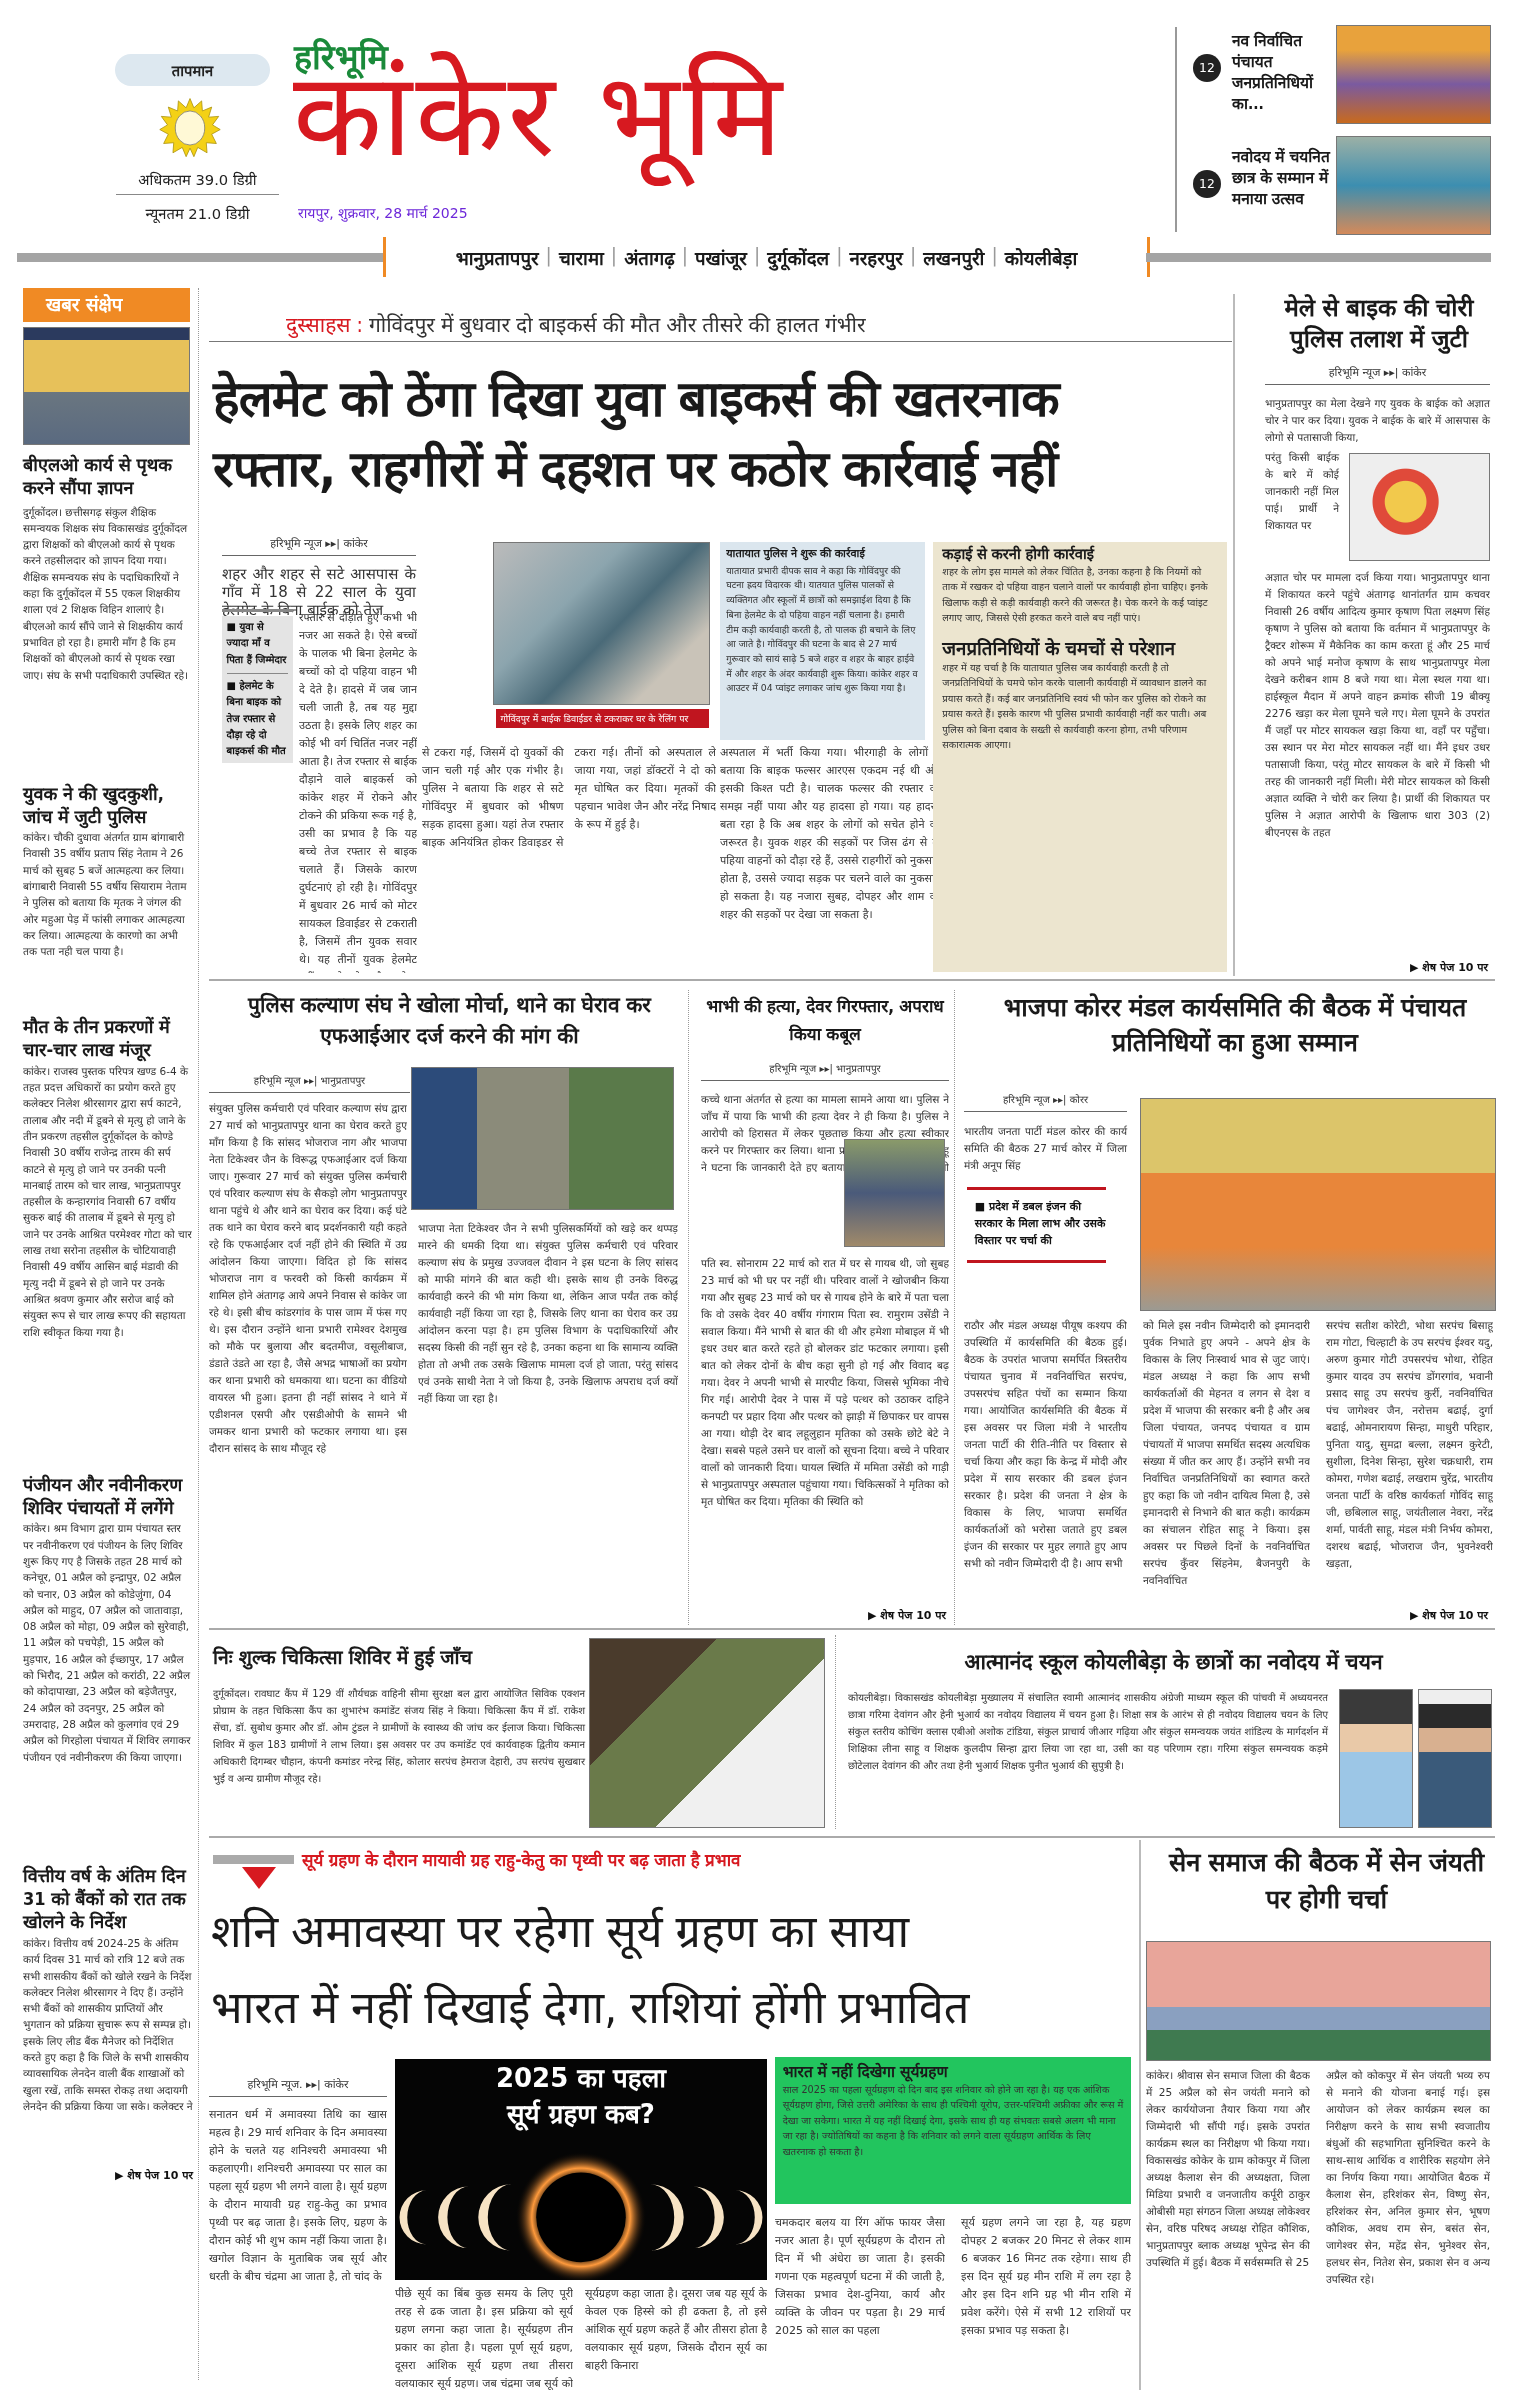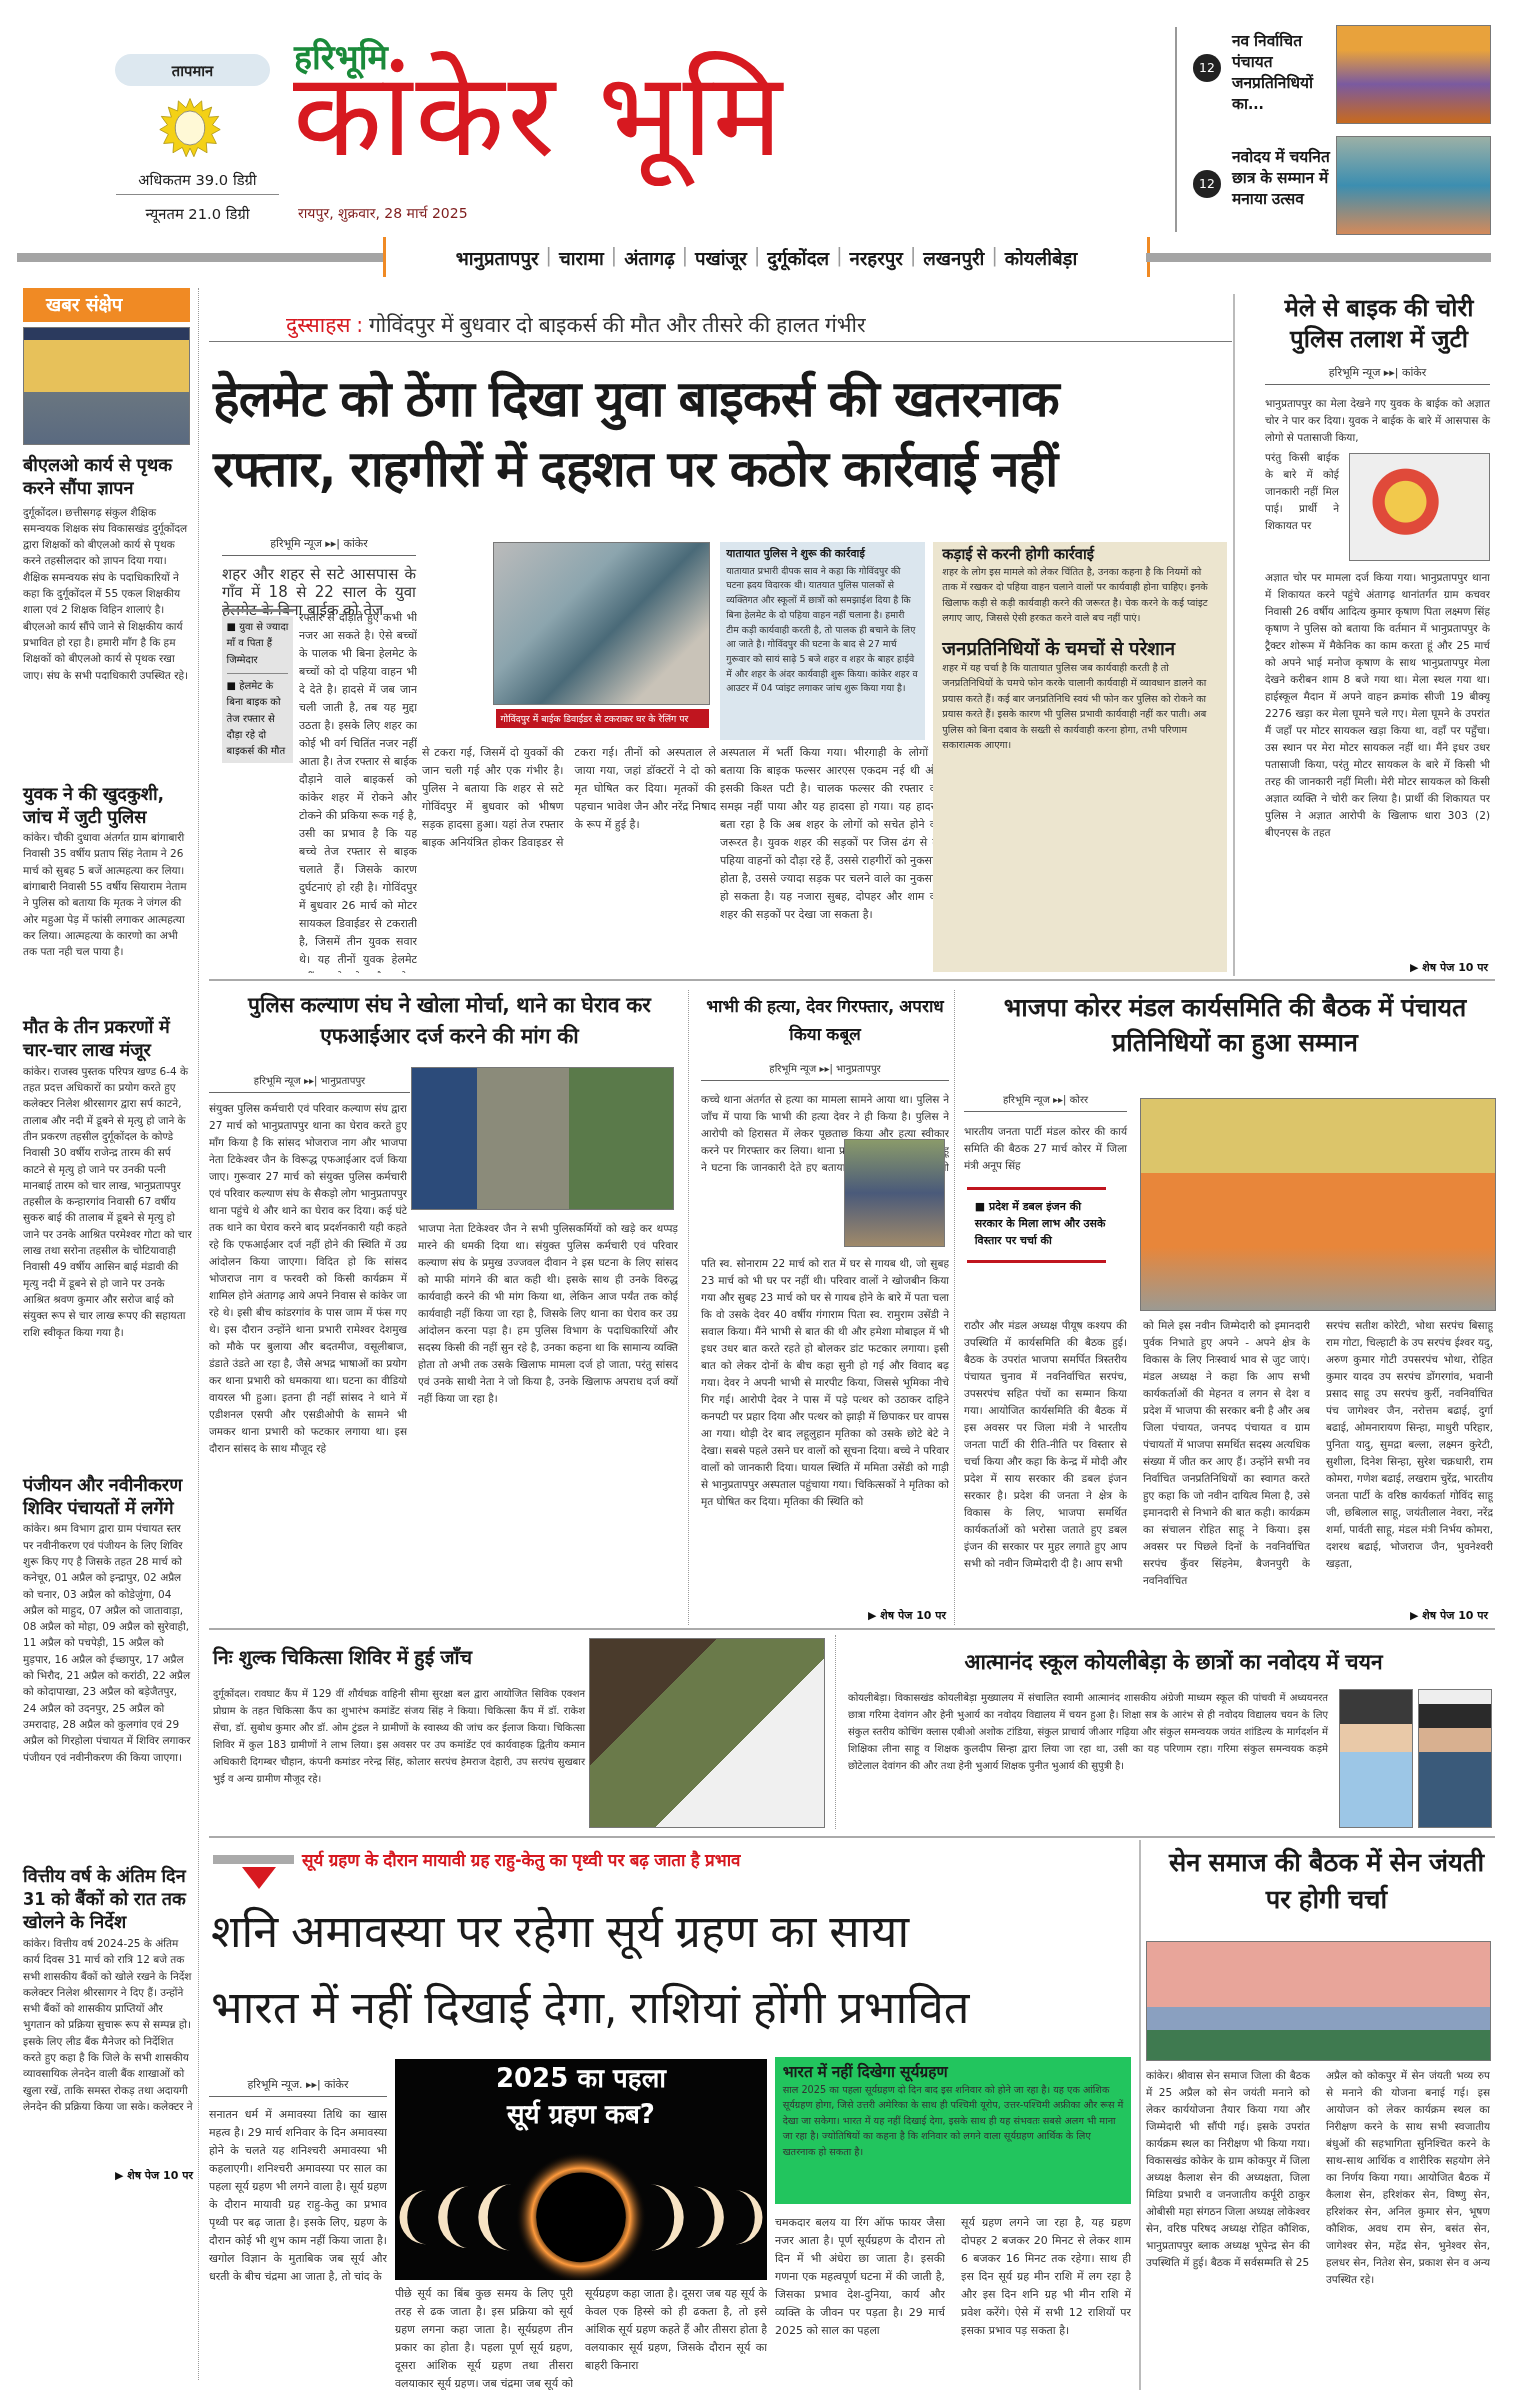--- a/index.html
+++ b/index.html
@@ -8,38 +8,38 @@
 .body-text{font-size:12px;line-height:19.4px;text-align:justify;color:#333}
 .small-text{font-size:11px;line-height:17px;color:#333}
 .hd{font-family:"DejaVu Sans Condensed","DejaVu Sans",sans-serif;font-weight:bold;color:#1a1a1a}
 .byline{font-size:12.4px;color:#333;padding-bottom:4.6px;border-bottom:1.5px solid #666;text-align:center}
 .photo{background:linear-gradient(135deg,#8a8f7a,#c9b88e 40%,#6f6a5d 70%,#a59a85);border:0.8px solid #777}
 .vsep{position:absolute;width:1.5px;background:#bbb}
 .hsep{position:absolute;height:1.5px;background:#aaa}
 .dotsep{position:absolute;width:0;border-left:1.5px dotted #999}
 .cont{font-weight:bold;font-size:11px;color:#111}
 .pill{background:#dde8f0;border-radius:17px;text-align:center;font-weight:bold;font-size:14.7px;color:#222;padding:6.2px 0}
-.bullet-box{background:#e4e4e4;font-weight:normal;font-size:13px;line-height:20px;color:#111;padding:6.2px 7.7px}
+.bullet-box{background:#e4e4e4;font-weight:bold;font-size:13px;line-height:20px;color:#111;padding:6.2px 7.7px}
 </style>
 </head>
 <body>
 
 <div class="abs pill" style="left:115px;top:54px;width:155px">तापमान</div>
 <div class="abs" style="left:159px;top:97px;width:62px;height:62px">
   <svg width="62" height="62" viewBox="0 0 80 80">
       <polygon points="40,2 45,14 55,5 56,18 68,13 64,26 77,25 69,36 79,42 68,48 74,60 61,59 62,72 50,65 45,77 40,66 35,77 30,65 18,72 19,59 6,60 12,48 1,42 11,36 3,25 16,26 12,13 24,18 25,5 35,14" fill="#f4d116" stroke="#a8900a" stroke-width="1"></polygon>
       <ellipse cx="40" cy="40" rx="19" ry="22" fill="#fff9d6" stroke="#777" stroke-width="1"></ellipse>
     </svg>
 </div>
 <div class="abs" style="left:116px;top:169px;width:163px;text-align:center;font-size:14.7px;color:#222;padding-bottom:4.6px;border-bottom:1.5px solid #888">अधिकतम 39.0 डिग्री</div>
 <div class="abs" style="left:116px;top:203px;width:163px;text-align:center;font-size:14.7px;color:#222">न्यूनतम 21.0 डिग्री</div>
 
 <div class="abs" style="left:294px;top:33px;font-size:34px;font-weight:bold;color:#1a8a3a;font-family:'DejaVu Sans',sans-serif">हरिभूमि</div>
 <div class="abs" style="left:293px;top:37px;font-size:116px;line-height:155px;color:#d71920;letter-spacing:3.1px;font-family:'DejaVu Sans',sans-serif">कांकेर भूमि</div>
-<div class="abs" style="left:298px;top:203px;font-size:14px;color:#7f1d1d">रायपुर, शुक्रवार, 28 मार्च 2025</div>
+<div class="abs" style="left:298px;top:203px;font-size:14px;color:#6d28d9">रायपुर, शुक्रवार, 28 मार्च 2025</div>
 
 <div class="abs" style="left:17px;top:253px;width:1100px;height:9.3px;background:#a4a4a4"></div>
 <div class="abs" style="left:383px;top:237px;width:767px;height:40px;background:#fff;display:flex;align-items:center;justify-content:center;border-left:3.1px solid #f08a24;border-right:3.1px solid #f08a24">
   <div style="display:flex;font-weight:bold;font-size:18.6px;color:#1a1a1a" id="locs">
       <span>भानुप्रतापपुर</span>
       <span style="color: rgb(153, 153, 153); font-weight: normal; margin: 0px 7px;">|</span>
       <span>चारामा</span>
       <span style="color: rgb(153, 153, 153); font-weight: normal; margin: 0px 7px;">|</span>
       <span>अंतागढ़</span>
       <span style="color: rgb(153, 153, 153); font-weight: normal; margin: 0px 7px;">|</span>

